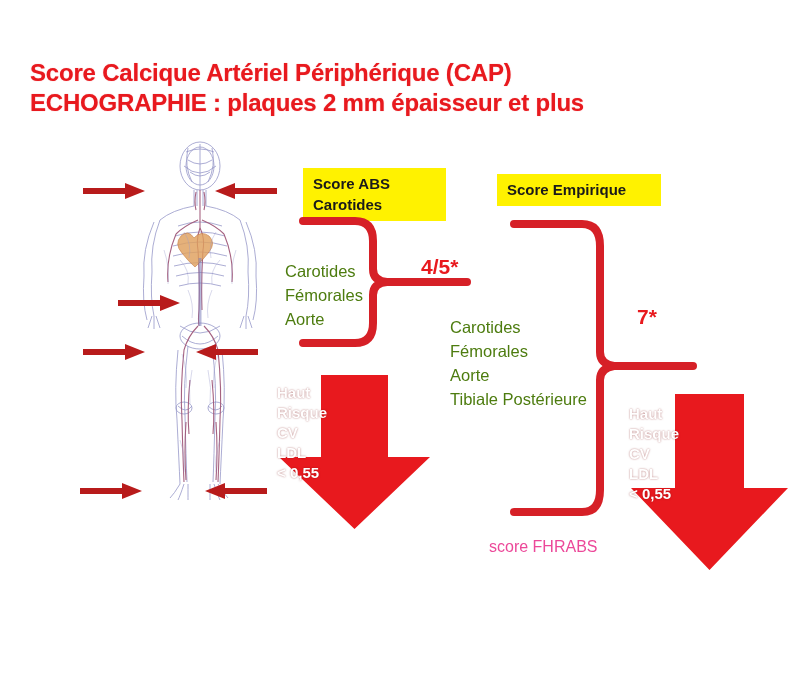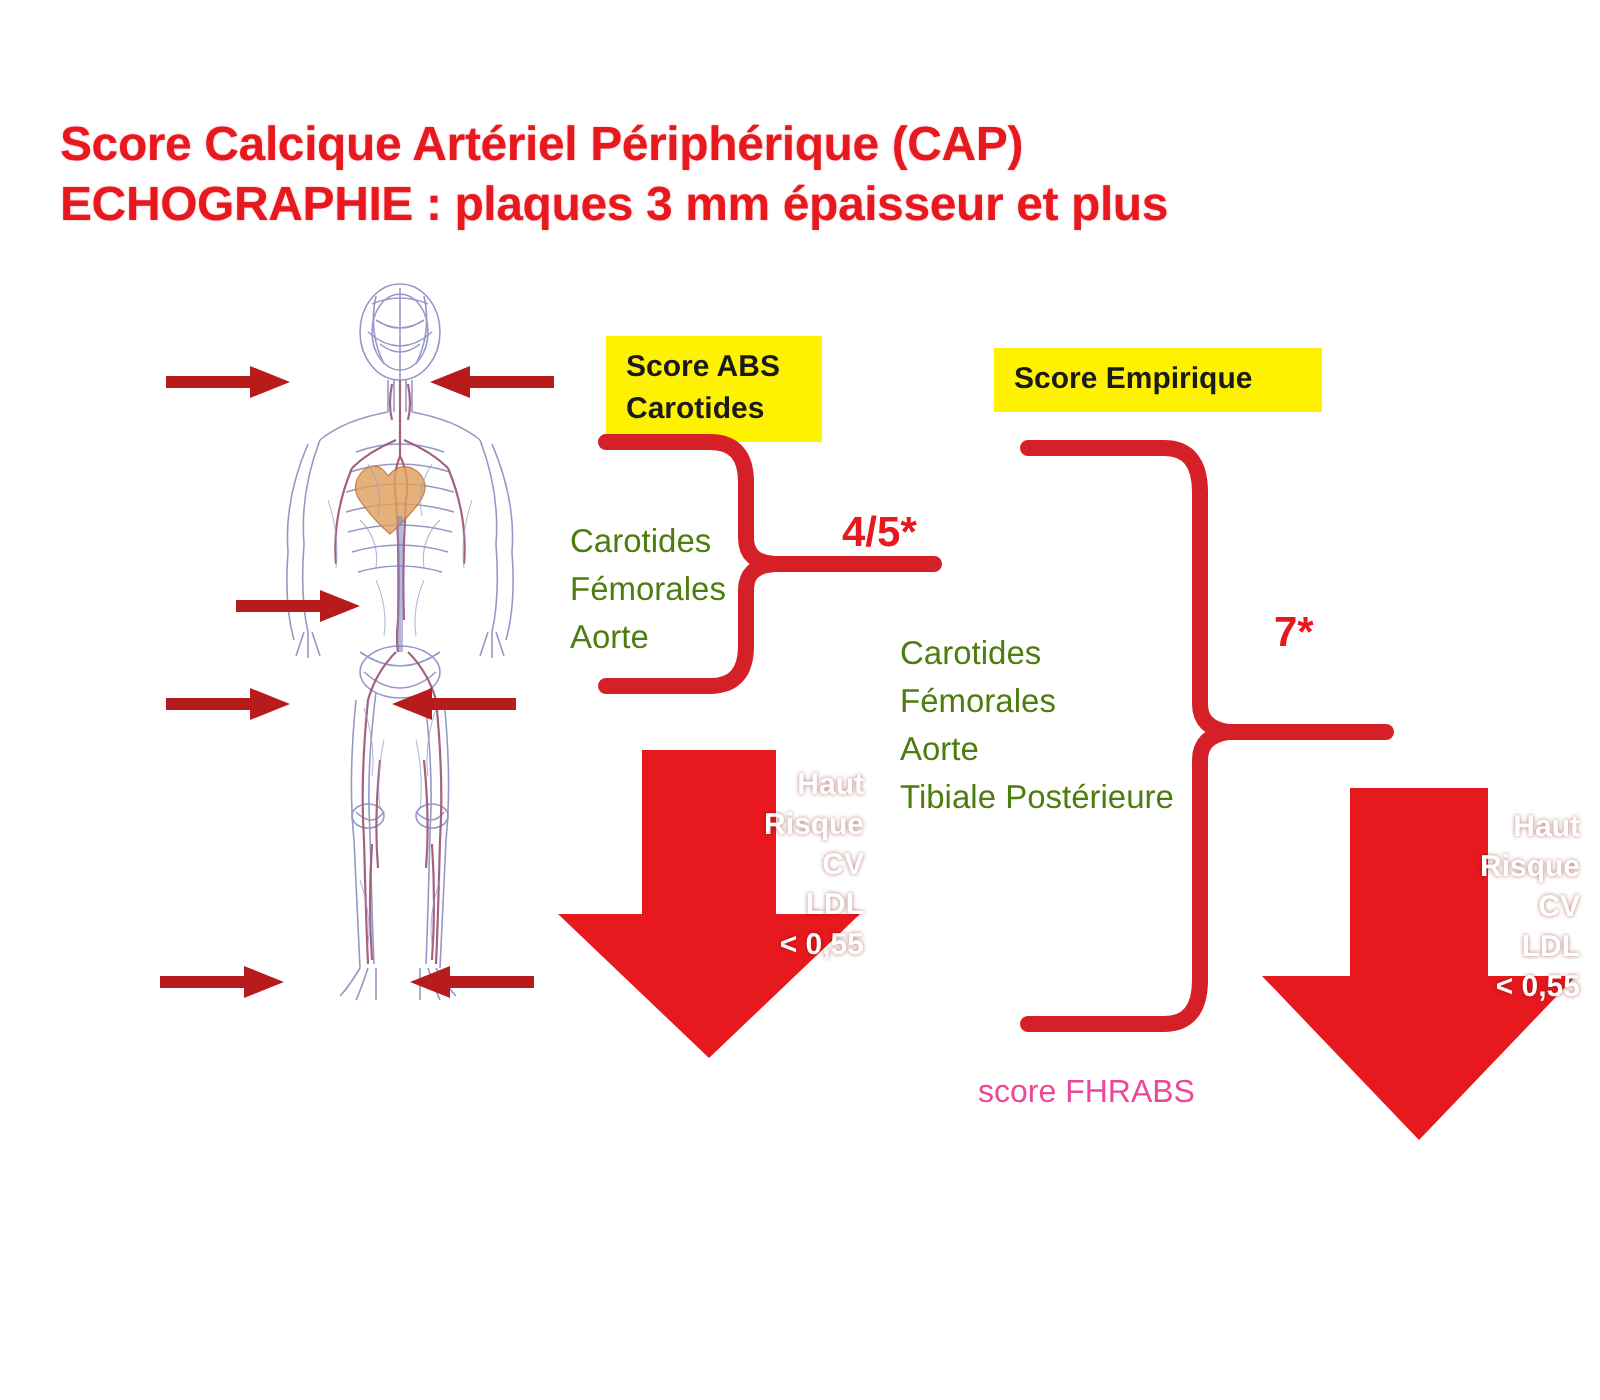--- a/index.html
+++ b/index.html
@@ -92,21 +92,21 @@
     position: absolute;
   }
   .risk-arrow svg {
     display: block; width: 100%; height: 100%;
     position: absolute; left: 0; top: 0;
   }
   .risk-arrow-text {
     position: absolute;
     left: 0;
     width: 100%;
-    text-align: right;
+    text-align: left;
     color: #ffffff;
     font-weight: bold;
     font-size: 15px;
     line-height: 20px;
     text-shadow: 0 0 2px rgba(120,0,0,0.55);
     pointer-events: none;
   }
 
   
   #fhrabs-caption {
@@ -119,21 +119,21 @@
     white-space: nowrap;
   }
 </style>
 </head>
 <body>
 
 <div id="page">
 
   <div id="title-block">
     <div class="title-line">Score Calcique Artériel Périphérique (CAP)</div>
-    <div class="title-line">ECHOGRAPHIE : plaques 3 mm épaisseur et plus</div>
+    <div class="title-line">ECHOGRAPHIE : plaques 2 mm épaisseur et plus</div>
   </div>
 
   <div id="anatomy-figure">
     <svg viewBox="0 0 165 400" xmlns="http://www.w3.org/2000/svg">
       <g fill="none" stroke="#8e8fc4" stroke-width="0.8" opacity="0.92">
 
         <ellipse cx="82" cy="26" rx="20" ry="24"></ellipse>
         <ellipse cx="82" cy="26" rx="14" ry="19"></ellipse>
         <path d="M68 12 q14 -6 28 0"></path>
         <path d="M70 20 q12 8 24 0"></path>
@@ -250,21 +250,21 @@
     <svg viewBox="0 0 62 16">
         <path d="M0 5 h42 v-5 l20 8 l-20 8 v-5 h-42 z" fill="#B81B1B"></path>
       </svg>
   </div>
   <div class="body-arrow" style="left:205px; top:483px; width:62px;">
     <svg viewBox="0 0 62 16">
         <path d="M62 5 h-42 v-5 l-20 8 l20 8 v-5 h42 z" fill="#B81B1B"></path>
       </svg>
   </div>
 
-  <div class="yellow-box" style="left:303px; top:168px; width:108px;">
+  <div class="yellow-box" style="left:303px; top:168px; width:143px;">
     <div>Score ABS</div>
     <div>Carotides</div>
   </div>
 
   <div class="vessel-list" style="left:285px; top:259px;">
     <div>Carotides</div>
     <div>Fémorales</div>
     <div>Aorte</div>
   </div>
 

